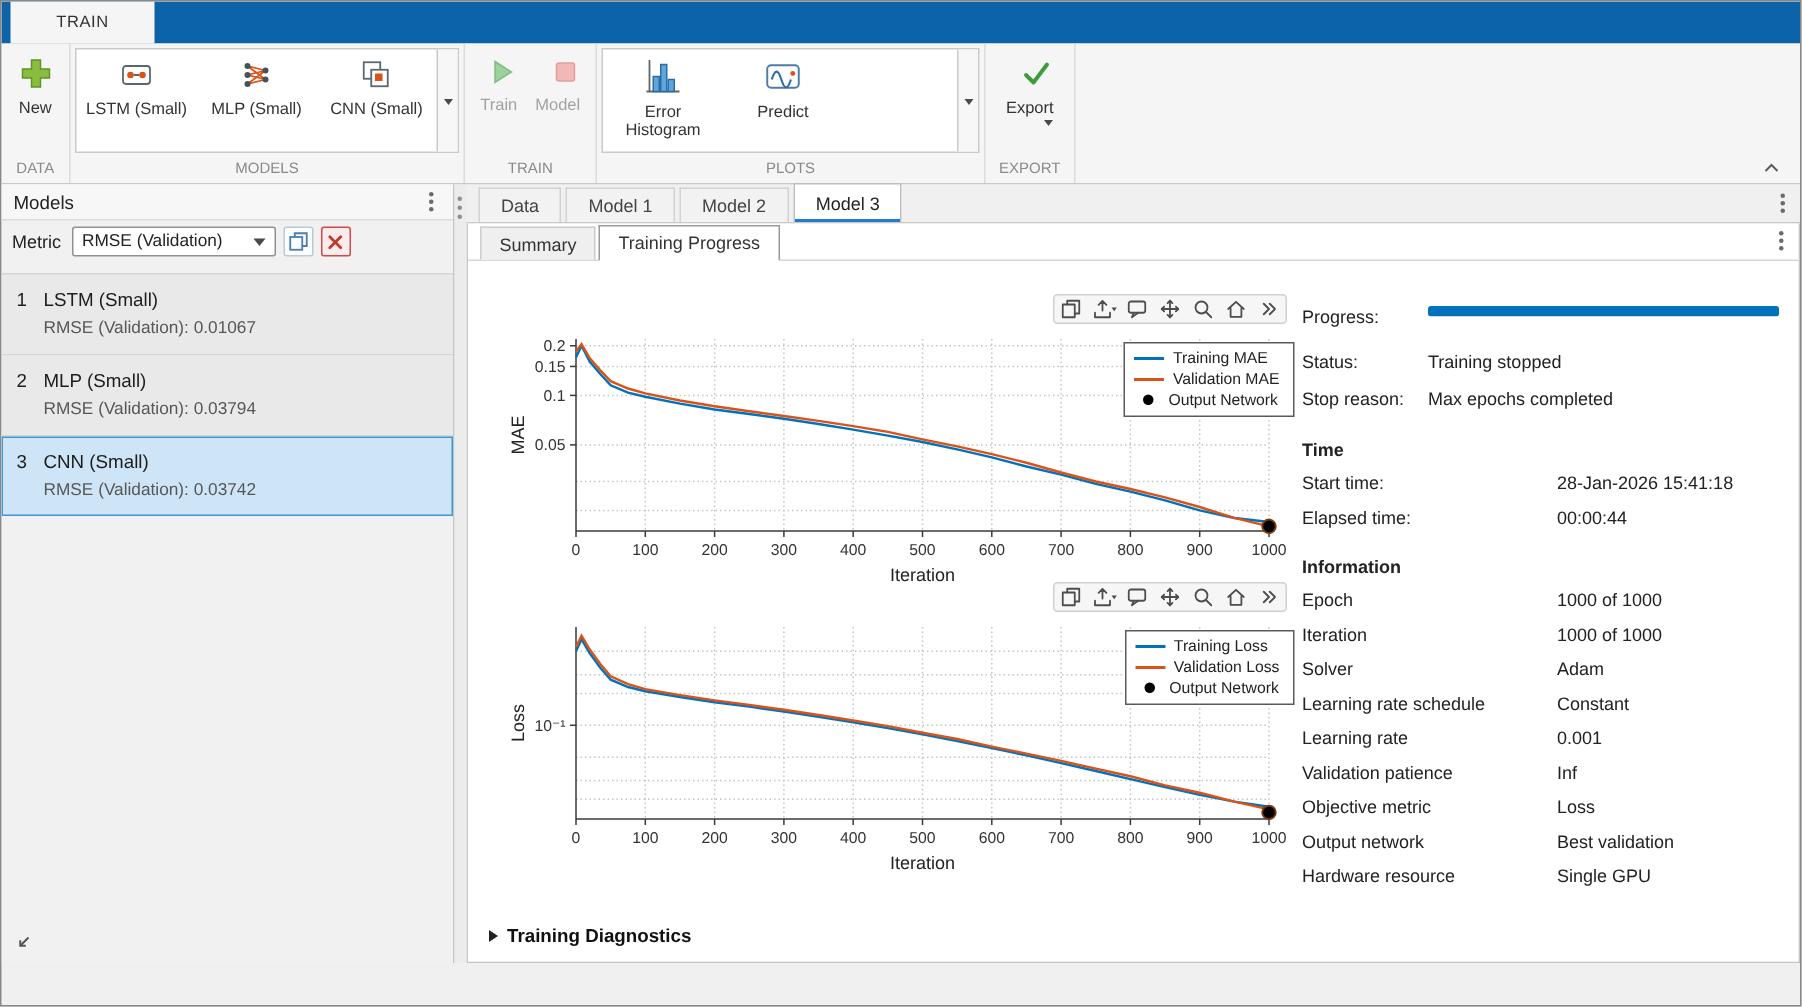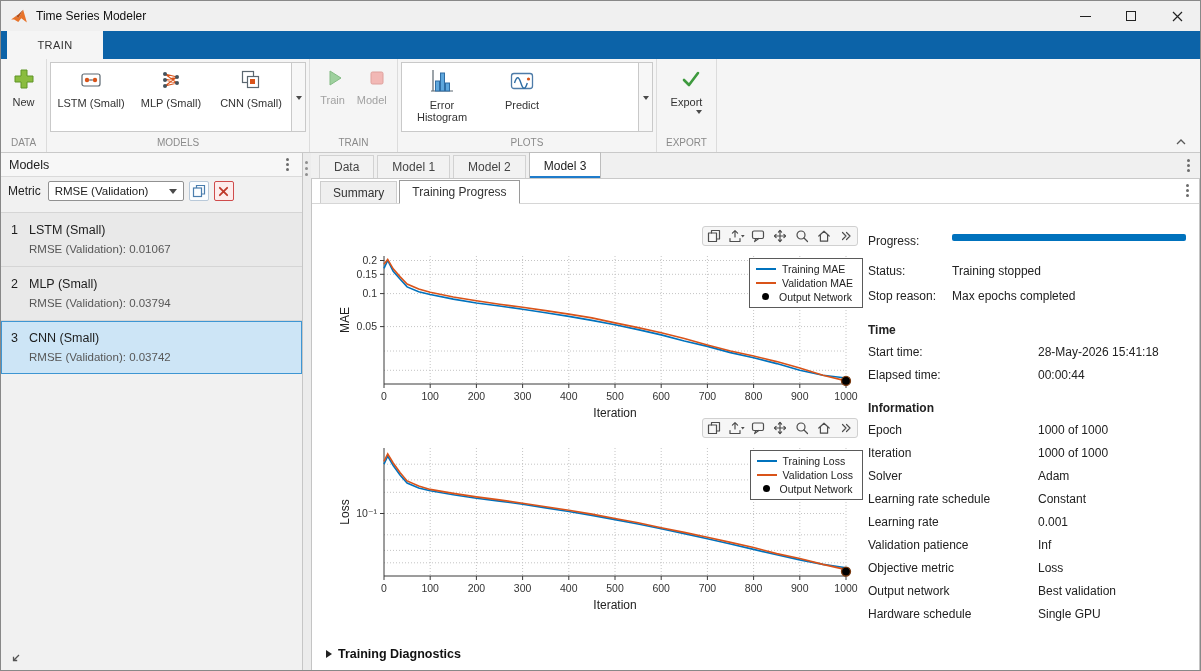--- a/index.html
+++ b/index.html
@@ -118,42 +118,20 @@
   
   .diag{position:absolute;left:14px;bottom:10px;display:flex;align-items:center;cursor:pointer;}
   .diag .tri{width:0;height:0;border-top:4px solid transparent;border-bottom:4px solid transparent;border-left:6px solid #222;margin-right:6px;}
   .diag .dlabel{font-weight:bold;font-size:12.5px;color:#111;}
 </style>
 </head>
 <body>
 
 <div class="app" data-name="time-series-modeler-window">
 
-  <div class="titlebar" data-name="title-bar">
-    <span class="app-icon" data-name="matlab-logo-icon">
-      <svg width="18" height="16" viewBox="0 0 24 20">
-          <path d="M1.5 14.5l6.5-4.5 3 3L17.5 1.5l5 17-7.5-5.5-4 5-5.5-3.5z" fill="#e8732a"></path>
-          <path d="M8 10l3 3L17.5 1.5 11 8z" fill="#b34e1a"></path>
-        </svg>
-    </span>
-    <span class="title-text" data-name="window-title">Time Series Modeler</span>
-    <div class="win-controls" data-name="window-controls">
-      <div class="win-btn" data-name="minimize-button">
-          <span class="min-glyph" data-name="minimize-icon"></span>
-        </div>
-      <div class="win-btn" data-name="maximize-button">
-          <span class="max-glyph" data-name="maximize-icon"></span>
-        </div>
-      <div class="win-btn" data-name="close-button">
-        <svg data-name="close-icon" width="11" height="11" viewBox="0 0 11 11">
-            <path d="M1 1l9 9M10 1l-9 9" stroke="#222" stroke-width="1.2"></path>
-          </svg>
-      </div>
-    </div>
-  </div>
 
   <div class="tabrow" data-name="toolstrip-tab-bar">
     <div class="ribbon-tab" data-name="tab-train">TRAIN</div>
   </div>
 
   <div class="ribbon" data-name="toolstrip">
     <div class="rsection" style="width:46px" data-name="section-data">
       <div class="rsec-body" style="justify-content:center">
         <div class="rbtn" data-name="new-button">
           <span data-name="new-plus-icon">
@@ -616,21 +594,21 @@
                 </div>
                 <div class="inforow" data-name="info-row">
                   <span class="lab" data-name="info-label">Stop reason:</span>
                   <span class="val" data-name="info-value">Max epochs completed</span>
                 </div>
               </div>
             <div class="heading" data-name="time-heading">Time</div>
             <div data-name="time-rows">
                 <div class="kvrow" data-name="info-row">
                   <span class="lab" data-name="info-label">Start time:</span>
-                  <span class="val" data-name="info-value">28-May-2026 15:41:18</span>
+                  <span class="val" data-name="info-value">28-Jan-2026 15:41:18</span>
                 </div>
                 <div class="kvrow" data-name="info-row">
                   <span class="lab" data-name="info-label">Elapsed time:</span>
                   <span class="val" data-name="info-value">00:00:44</span>
                 </div>
               </div>
             <div class="heading" data-name="information-heading">Information</div>
             <div data-name="info-rows">
                 <div class="kvrow" data-name="info-row">
                   <span class="lab" data-name="info-label">Epoch</span>
@@ -658,21 +636,21 @@
                 </div>
                 <div class="kvrow" data-name="info-row">
                   <span class="lab" data-name="info-label">Objective metric</span>
                   <span class="val" data-name="info-value">Loss</span>
                 </div>
                 <div class="kvrow" data-name="info-row">
                   <span class="lab" data-name="info-label">Output network</span>
                   <span class="val" data-name="info-value">Best validation</span>
                 </div>
                 <div class="kvrow" data-name="info-row">
-                  <span class="lab" data-name="info-label">Hardware schedule</span>
+                  <span class="lab" data-name="info-label">Hardware resource</span>
                   <span class="val" data-name="info-value">Single GPU</span>
                 </div>
               </div>
           </div>
 
           <div class="diag" data-name="training-diagnostics-toggle">
             <span class="tri" data-name="disclosure-triangle-icon"></span>
             <span class="dlabel" data-name="training-diagnostics-label">Training Diagnostics</span>
           </div>
 

